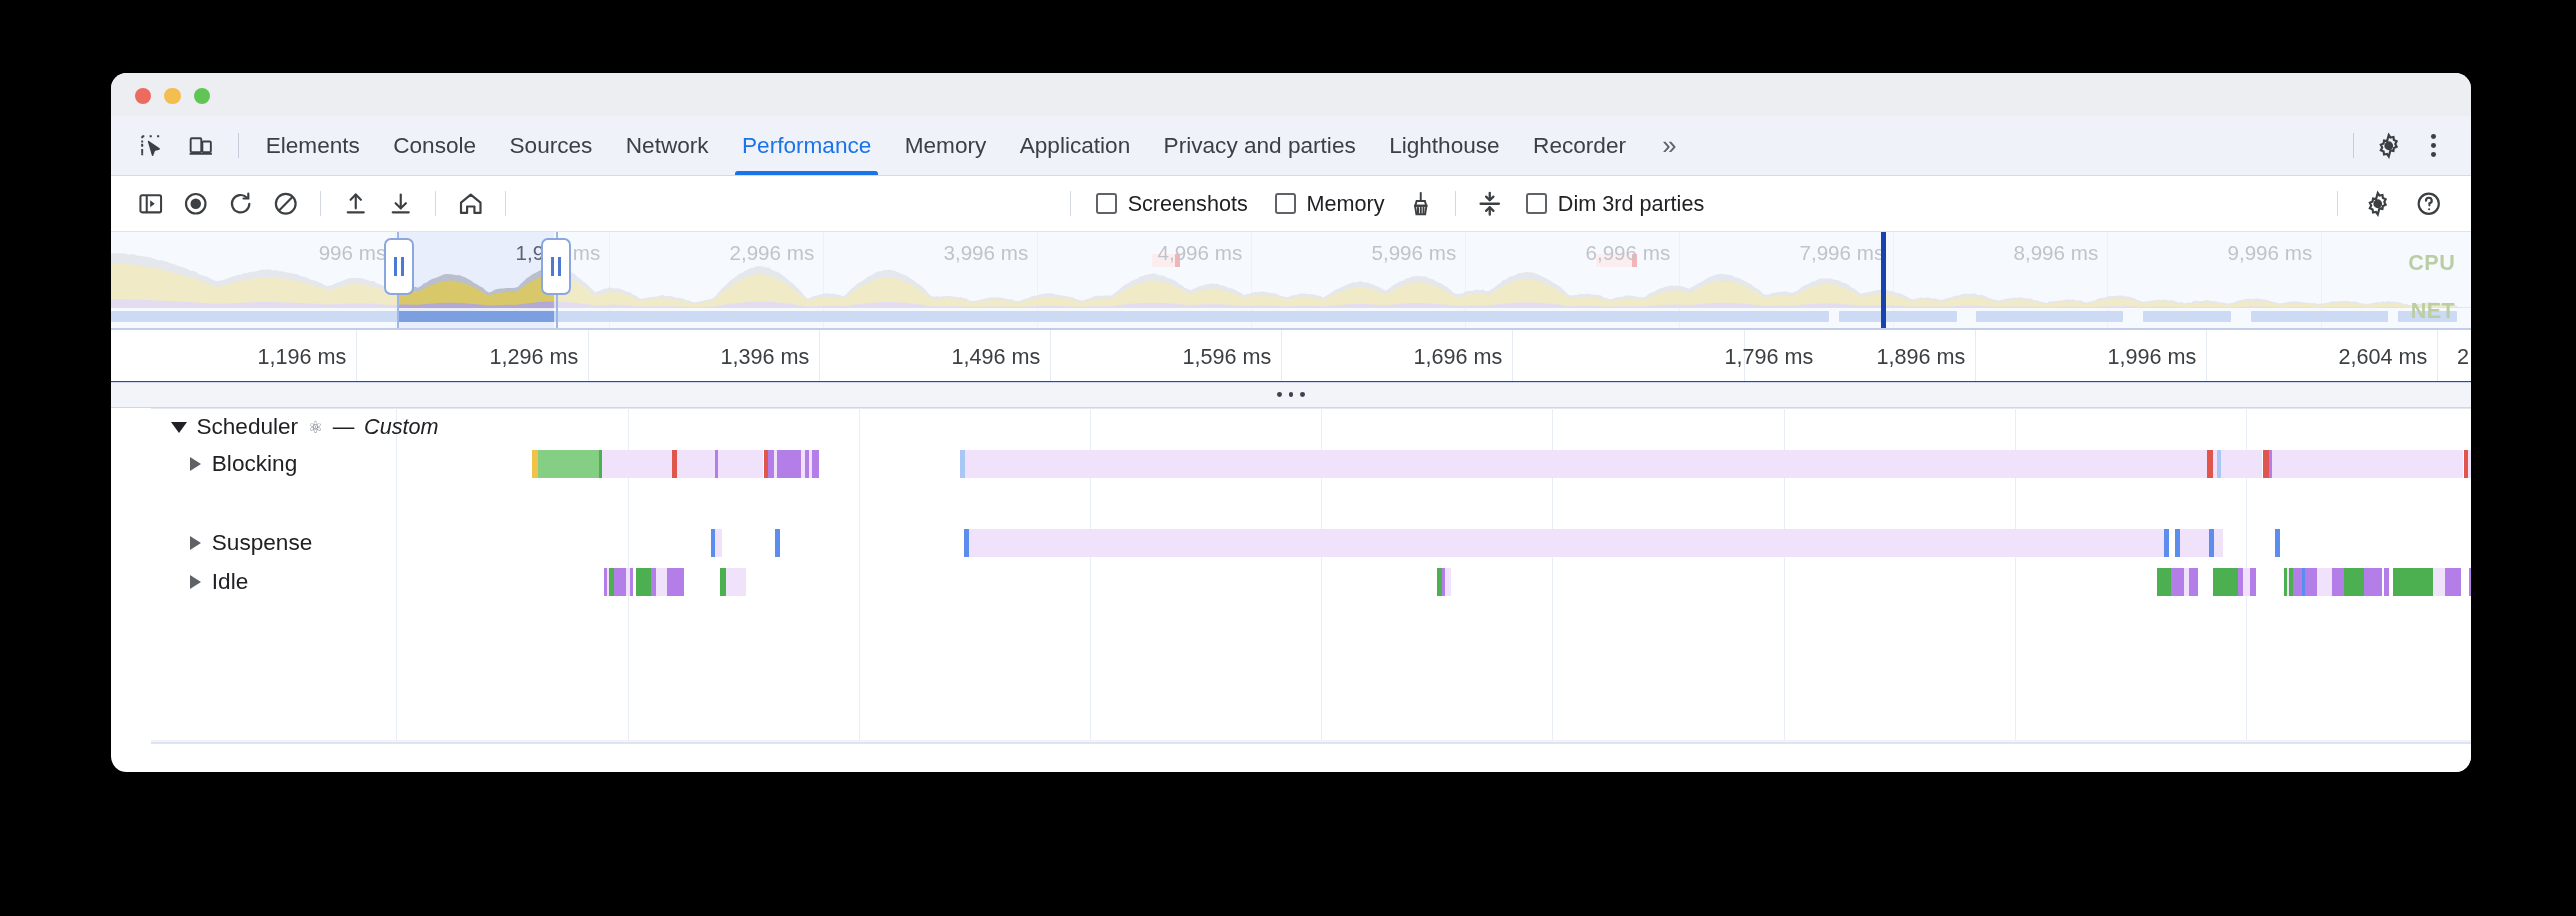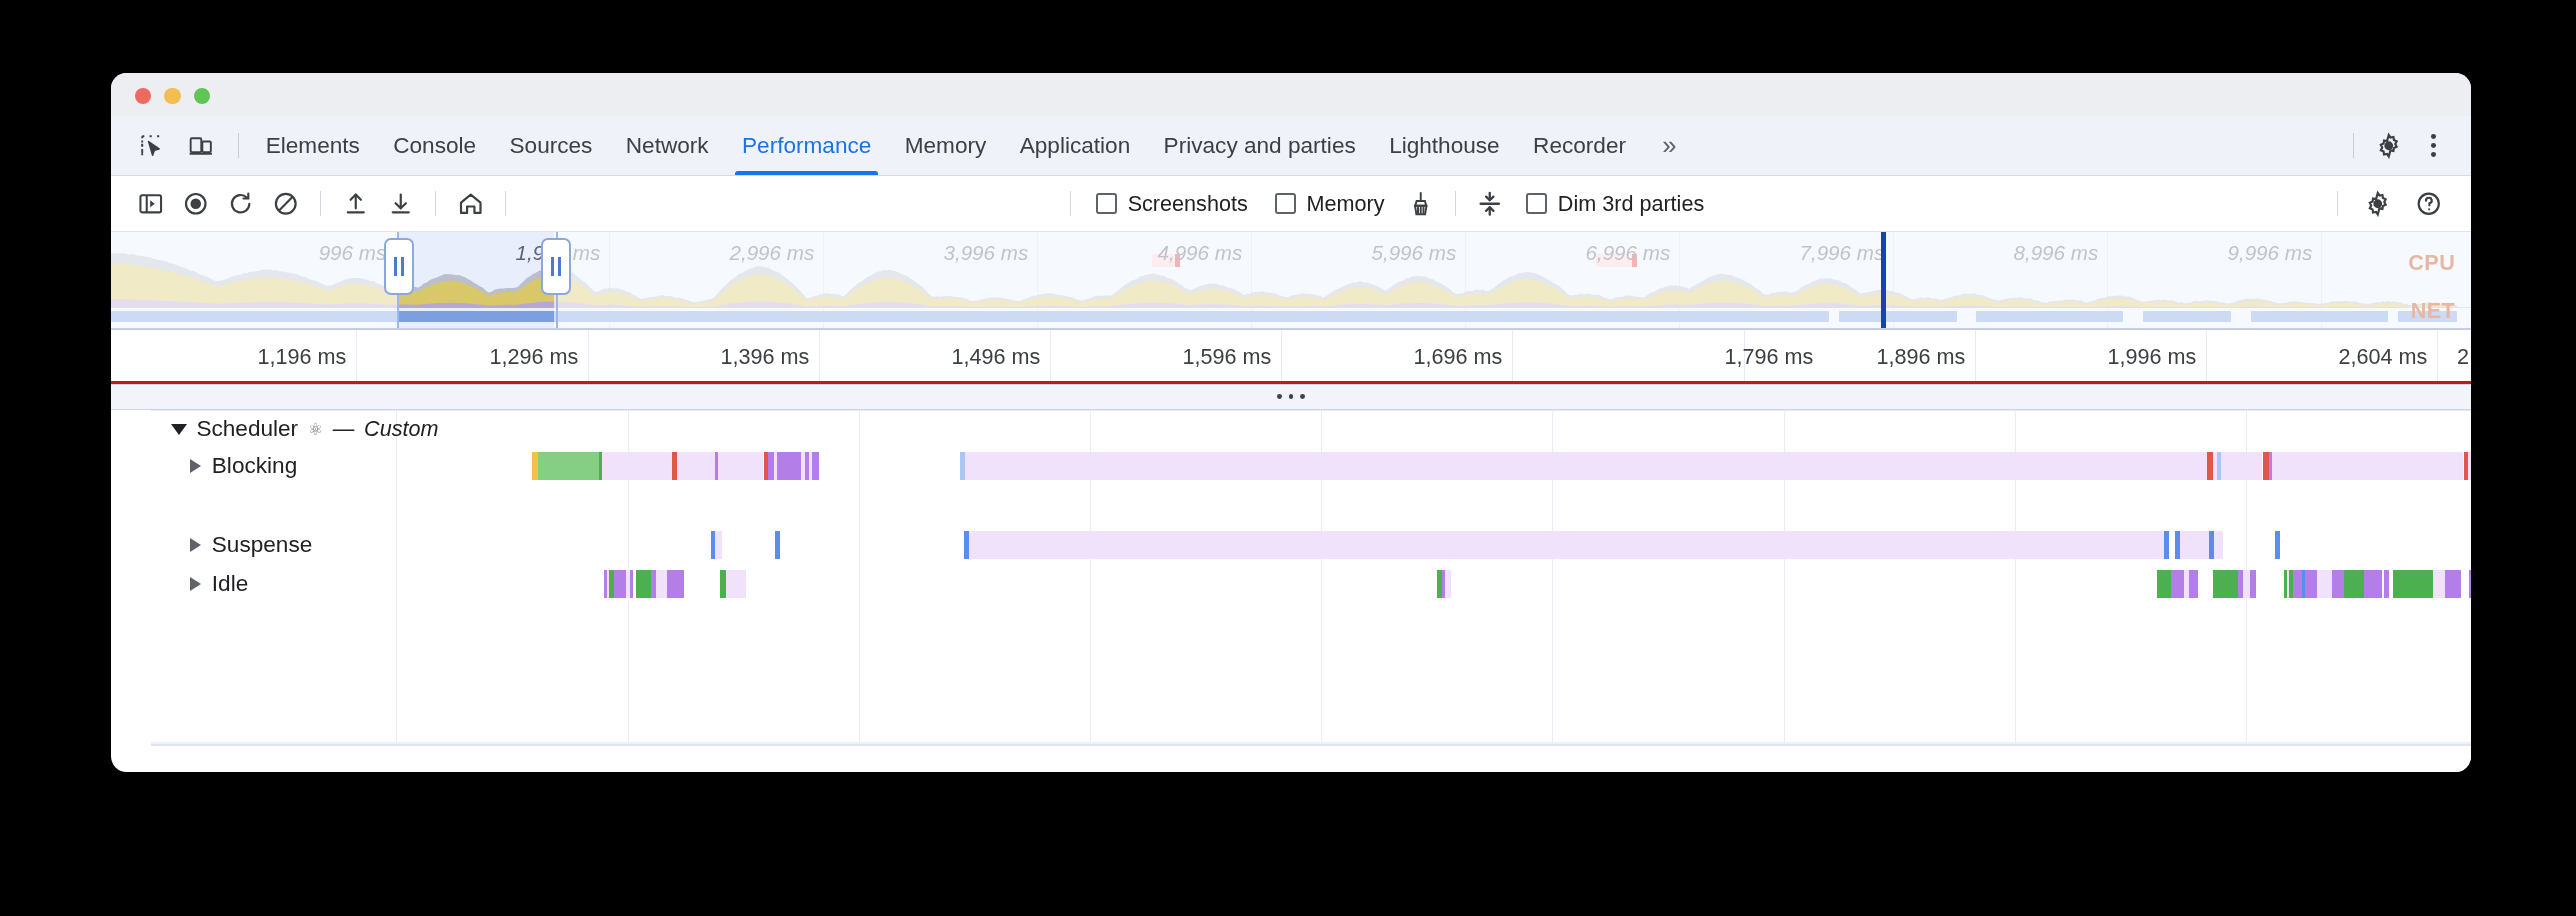--- a/index.html
+++ b/index.html
@@ -45,38 +45,38 @@
   .pt-center{position:absolute;left:947px;top:0;height:100%;display:flex;align-items:center;gap:0;}
   .cbwrap{display:flex;align-items:center;gap:10.8px;padding:0 13.7px;font-size:21.6px;color:#202124;}
   .cbox{width:20.6px;height:20.6px;border:2px solid #5f6368;border-radius:2.9px;background:#fff;box-sizing:border-box;}
   .pt-right{position:absolute;right:19.6px;top:0;height:100%;display:flex;align-items:center;gap:5.9px;}
 
   
   .overview{position:relative;height:98px;background:#e8eefc;overflow:hidden;}
   .ov-grid{position:absolute;inset:0;}
   .ov-gl{position:absolute;top:0;bottom:0;width:1px;background:#cfd9f2;}
   .ov-lbl{position:absolute;top:8.8px;font-size:20.6px;color:#5a6275;transform:translateX(-100%);padding-right:8.8px;
-          white-space:nowrap;font-style:italic;}
+          white-space:nowrap;}
   .ov-chart{position:absolute;left:0;right:0;bottom:21.6px;height:59px;}
   .ov-net{position:absolute;left:0;right:0;bottom:7.9px;height:11.8px;}
   .netbar{position:absolute;height:10.8px;background:#7b9fe0;border-radius:1px;bottom:0;}
-  .ov-sidelabel{position:absolute;right:15.7px;font-size:21.6px;font-weight:bold;color:#c2410c;letter-spacing:0.5px;}
+  .ov-sidelabel{position:absolute;right:15.7px;font-size:21.6px;font-weight:bold;color:#4d7c0f;letter-spacing:0.5px;}
   .redmark{position:absolute;height:13.7px;top:21.6px;background:#f6d0d2;}
   .redmark i{position:absolute;right:0;top:0;bottom:0;width:4.9px;background:#e33b42;}
   
   .ov-dim{position:absolute;top:0;bottom:0;background:rgba(255,255,255,.62);}
   .ov-window{position:absolute;top:0;bottom:0;background:transparent;border-left:2px solid #9fb6e8;border-right:2px solid #9fb6e8;}
   .ov-handle{position:absolute;top:5.9px;width:25.5px;height:53px;background:#fff;border:2px solid #8aa7e0;
              border-radius:6.9px;display:flex;align-items:center;justify-content:center;gap:3.9px;}
   .ov-handle i{width:2.9px;height:19.6px;background:#4b7ad6;display:block;}
   .ov-cursor{position:absolute;top:0;bottom:0;width:4.9px;background:#1742b0;}
   .ov-bottomline{position:absolute;left:0;right:0;bottom:0;height:2px;background:#c4cde6;}
 
   
-  .ruler{position:relative;height:51px;background:#ffffff;border-bottom:3px solid #b91c1c;}
+  .ruler{position:relative;height:51px;background:#ffffff;border-bottom:1px solid #b91c1c;}
   .r-gl{position:absolute;top:0;bottom:0;width:1px;background:#e6eaf2;}
   .r-lbl{position:absolute;top:13.7px;font-size:21.6px;color:#3c4043;transform:translateX(-100%);padding-right:9.8px;white-space:nowrap;}
 
   .resizer{height:23.6px;background:#f2f4f9;border-top:1px solid #ccd6ef;border-bottom:1px solid #ccd6ef;
            display:flex;align-items:center;justify-content:center;gap:6.9px;}
   .resizer i{width:4.9px;height:4.9px;border-radius:50%;background:#3b4252;display:block;}
 
   
   .flame{position:relative;height:373px;background:#ffffff;overflow:hidden;margin-left:40px;}
   .f-gl{position:absolute;top:0;bottom:41px;width:1px;background:#e9edf6;}

